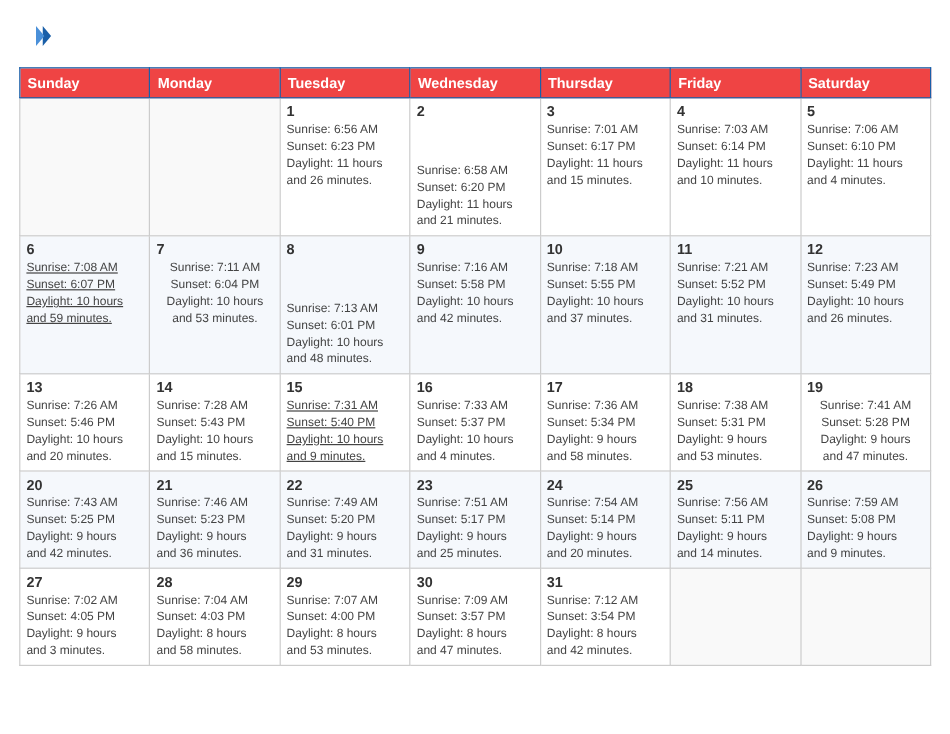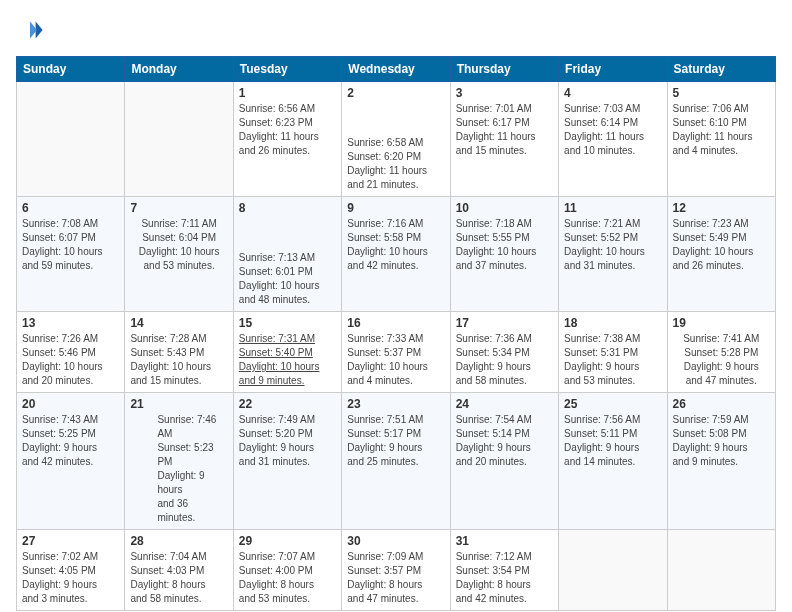--- a/index.html
+++ b/index.html
@@ -51,21 +51,21 @@
     .location {
       font-size: 15px;
       color: #555;
     }
     .calendar {
       width: 100%;
       border-collapse: collapse;
       table-layout: fixed;
     }
     .calendar th {
-      background: #0369a1;
+      background: #ef4444;
       color: #fff;
       text-align: left;
       padding: 5px 6px;
       font-size: 12px;
       font-weight: bold;
       border: 1px solid #1a5fa8;
     }
     .calendar td {
       border: 1px solid #ccc;
       vertical-align: top;
@@ -162,21 +162,21 @@
           <span class="day-number">5</span>
           <div class="day-info" style="white-space: pre-line;">Sunrise: 7:06 AM
 Sunset: 6:10 PM
 Daylight: 11 hours
 and 4 minutes.</div>
         </td>
       </tr>
       <tr>
         <td>
           <span class="day-number">6</span>
-          <div class="day-info" style="white-space: pre-line;">Sunrise: 7:08 AM
+          <div class="day-info" style="white-space: pre-line; text-decoration: underline;">Sunrise: 7:08 AM
 Sunset: 6:07 PM
 Daylight: 10 hours
 and 59 minutes.</div>
         </td>
         <td>
           <span class="day-number">7</span>
           <div class="day-info" style="white-space: pre-line; text-align: center;">Sunrise: 7:11 AM
 Sunset: 6:04 PM
 Daylight: 10 hours
 and 53 minutes.</div>
@@ -271,21 +271,21 @@
       <tr>
         <td>
           <span class="day-number">20</span>
           <div class="day-info" style="white-space: pre-line;">Sunrise: 7:43 AM
 Sunset: 5:25 PM
 Daylight: 9 hours
 and 42 minutes.</div>
         </td>
         <td>
           <span class="day-number">21</span>
-          <div class="day-info" style="white-space: pre-line; margin-left: 27px;">Sunrise: 7:46 AM
+          <div class="day-info" style="white-space: pre-line;">Sunrise: 7:46 AM
 Sunset: 5:23 PM
 Daylight: 9 hours
 and 36 minutes.</div>
         </td>
         <td>
           <span class="day-number">22</span>
           <div class="day-info" style="white-space: pre-line;">Sunrise: 7:49 AM
 Sunset: 5:20 PM
 Daylight: 9 hours
 and 31 minutes.</div>

